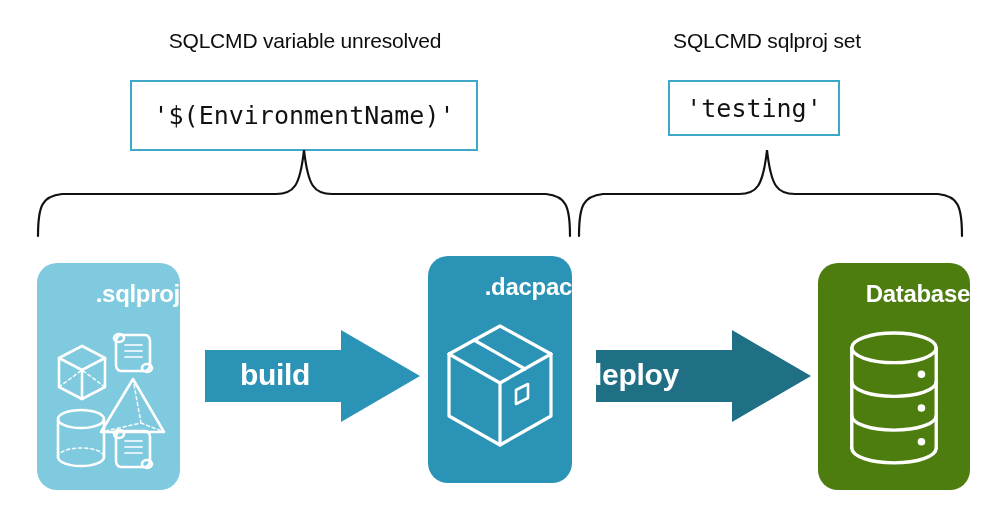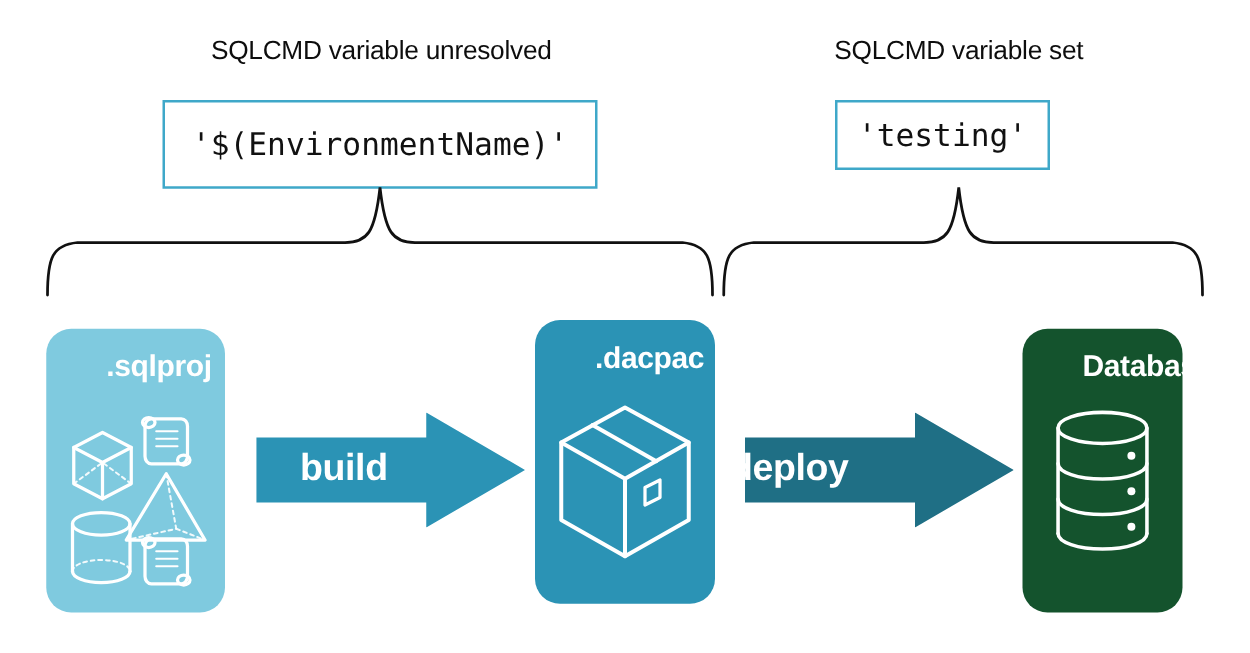--- a/index.html
+++ b/index.html
@@ -70,39 +70,38 @@
   .card {
     position: absolute;
     border-radius: 20px;
     box-sizing: border-box;
   }
   .card-label {
     position: absolute;
     top: 17px;
     left: 0;
     width: 100%;
-    text-align: left;
+    text-align: right;
     font-family: "Liberation Sans", sans-serif;
     font-weight: bold;
     font-size: 24px;
     color: #ffffff;
     letter-spacing: -0.3px;
     white-space: nowrap;
-    padding-left: 48px;
   }
   .card-art {
     position: absolute;
     left: 0;
     top: 50px;
     width: 100%;
   }
 
   #card-sqlproj  { left: 37px;  top: 263px; width: 143px; height: 227px; background: #7fcadf; }
   #card-dacpac   { left: 428px; top: 256px; width: 144px; height: 227px; background: #2b93b5; }
-  #card-database { left: 818px; top: 263px; width: 128px; height: 227px; background: #14532d; }
+  #card-database { left: 818px; top: 263px; width: 152px; height: 227px; background: #4d7c0f; }
 
   
   .arrow {
     position: absolute;
   }
   .arrow-label {
     position: absolute;
     font-family: "Liberation Sans", sans-serif;
     font-weight: bold;
     font-size: 30px;
@@ -115,21 +114,21 @@
   #arrow-build-label  { left: 240px; top: 358px; }
   #arrow-deploy-label { left: 584px; top: 358px; }
 </style>
 </head>
 <body>
 
 <div class="stage">
 
   <div class="heading" id="heading-left">SQLCMD variable unresolved</div>
 
-  <div class="heading" id="heading-right">SQLCMD variable set</div>
+  <div class="heading" id="heading-right">SQLCMD sqlproj set</div>
 
   <div class="codebox" id="codebox-left">'$(EnvironmentName)'</div>
 
   <div class="codebox" id="codebox-right">'testing'</div>
 
   <svg class="brace-layer" viewBox="0 0 1000 522">
 
     <g fill="none" stroke="#111111" stroke-width="2.2" stroke-linecap="round">
 
       <path d="M 38,236

